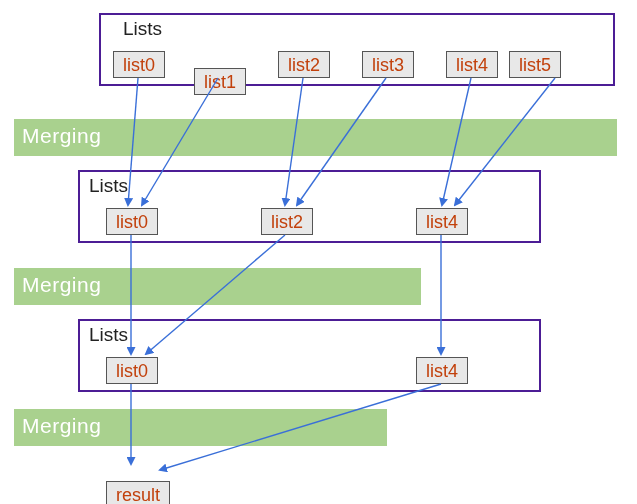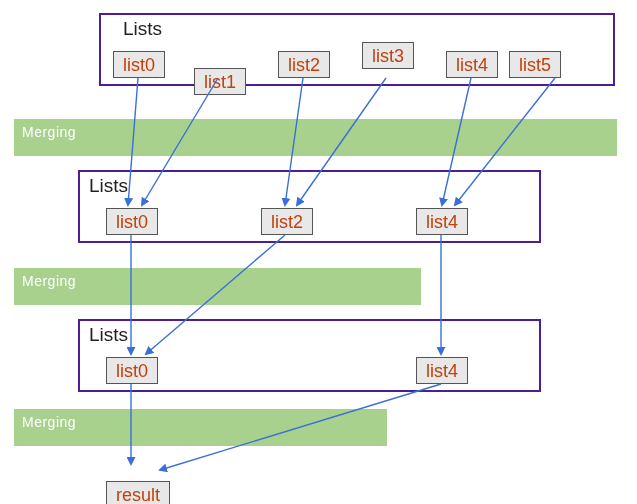--- a/index.html
+++ b/index.html
@@ -38,21 +38,21 @@
     position: absolute;
     background: #a9d18e;
     height: 37px;
     left: 14px;
   }
   .merging-label {
     position: absolute;
     left: 8px;
     top: 5px;
     color: #ffffff;
-    font-size: 14px;
+    font-size: 21px;
     font-weight: 400;
     letter-spacing: 0.5px;
   }
   svg.arrows {
     position: absolute;
     left: 0;
     top: 0;
     width: 637px;
     height: 504px;
     pointer-events: none;
@@ -60,21 +60,21 @@
 </style>
 </head>
 <body>
 
 <div class="panel" style="left:99px; top:13px; width:516px; height:73px;">
   <div class="panel-label" style="left:22px; top:3px;">Lists</div>
 </div>
 <div class="node" style="left:113px; top:51px;">list0</div>
 <div class="node" style="left:194px; top:68px;">list1</div>
 <div class="node" style="left:278px; top:51px;">list2</div>
-<div class="node" style="left:362px; top:42px;">list3</div>
+<div class="node" style="left:362px; top:51px;">list3</div>
 <div class="node" style="left:446px; top:51px;">list4</div>
 <div class="node" style="left:509px; top:51px;">list5</div>
 
 <div class="merging-bar" style="top:119px; width:603px;">
   <div class="merging-label">Merging</div>
 </div>
 
 <div class="panel" style="left:78px; top:170px; width:463px; height:73px;">
   <div class="panel-label" style="left:9px; top:3px;">Lists</div>
 </div>

